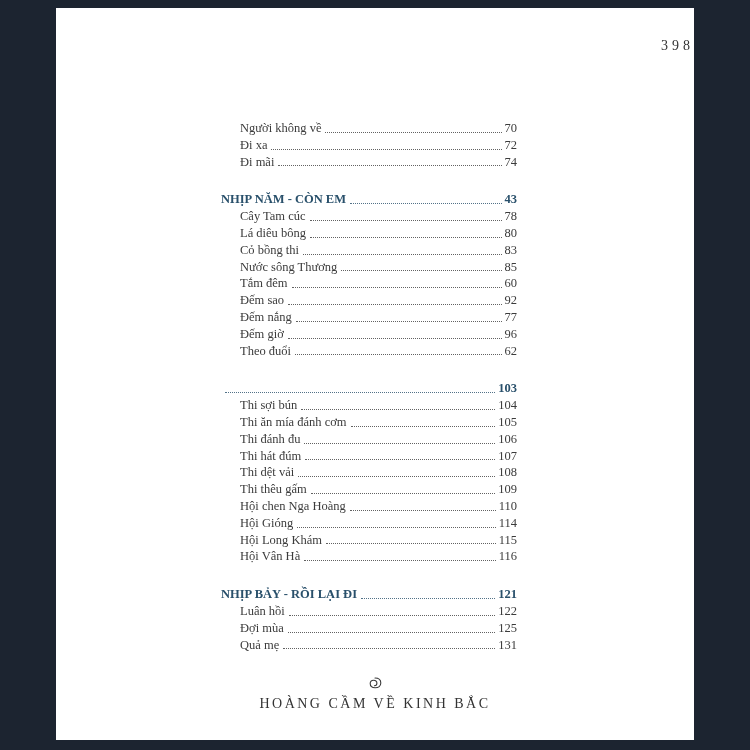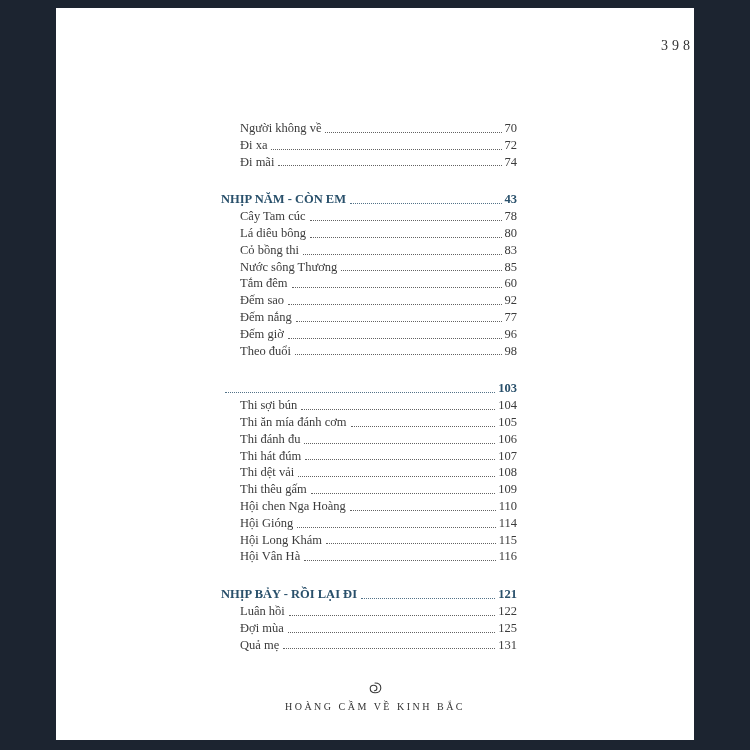--- a/index.html
+++ b/index.html
@@ -30,21 +30,21 @@
   .toc-leader{
     flex:1 1 auto;align-self:flex-end;margin:0 3px 4px 4px;
     border-bottom:1.8px dotted currentColor;opacity:.8;min-width:12px;
   }
   .toc-page{flex:0 0 auto;}
   .footer{
     position:absolute;bottom:28px;left:0;right:0;text-align:center;
   }
   .ornament{display:block;margin:0 auto 7px auto;}
   .footer-title{
-    font-size:10px;letter-spacing:2.5px;color:#333;font-family:Liberation Serif, serif;
+    font-size:14px;letter-spacing:2.5px;color:#333;font-family:Liberation Serif, serif;
   }
 </style>
 </head>
 <body style="--bg: #1c2430; --paper: #ffffff; --chapter: #29506b; --item: #3b3b3b;">
 
 <div class="paper">
 
   <div class="page-number">398</div>
 
   <div class="toc">
@@ -104,21 +104,21 @@
     <span class="toc-page">77</span>
   </div>
       <div class="toc-row item">
     <span class="toc-label">Đếm giờ</span>
     <span class="toc-leader"></span>
     <span class="toc-page">96</span>
   </div>
       <div class="toc-row item">
     <span class="toc-label">Theo đuổi</span>
     <span class="toc-leader"></span>
-    <span class="toc-page">98</span>
+    <span class="toc-page">62</span>
   </div>
       <div class="toc-row chapter">
     <span class="toc-leader"></span>
     <span class="toc-page">103</span>
   </div>
       <div class="toc-row item">
     <span class="toc-label">Thi sợi bún</span>
     <span class="toc-leader"></span>
     <span class="toc-page">104</span>
   </div>

